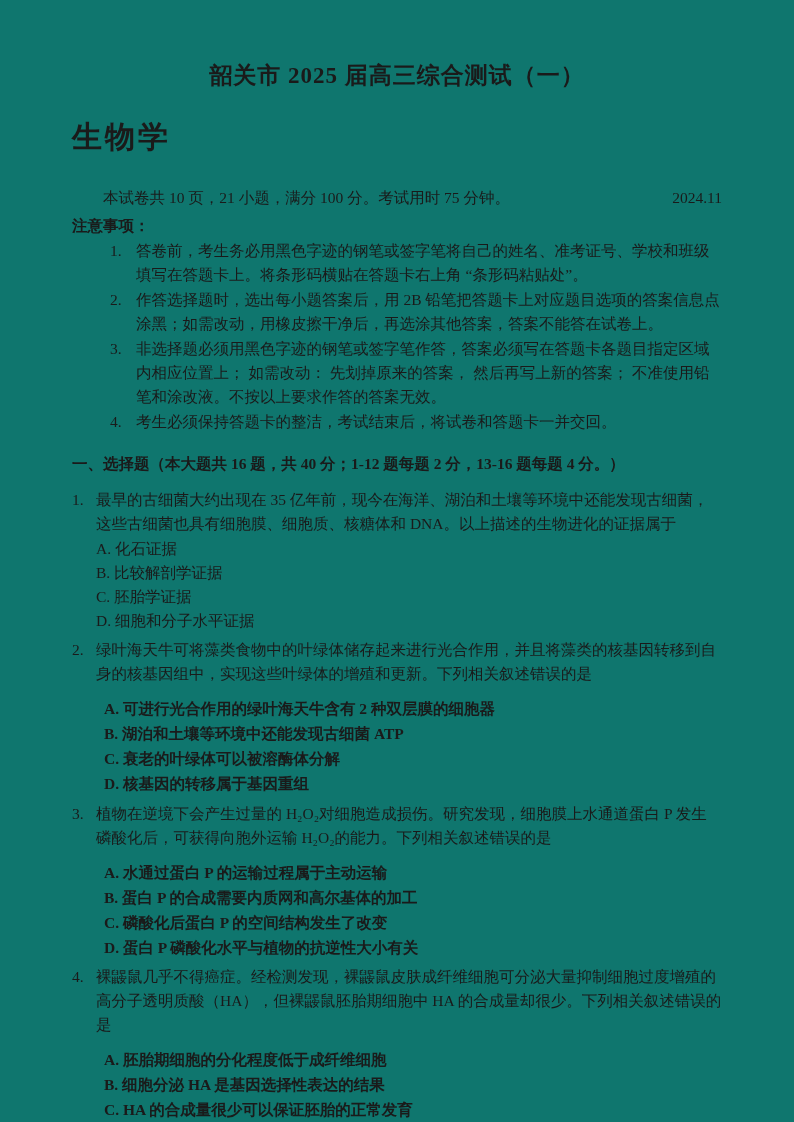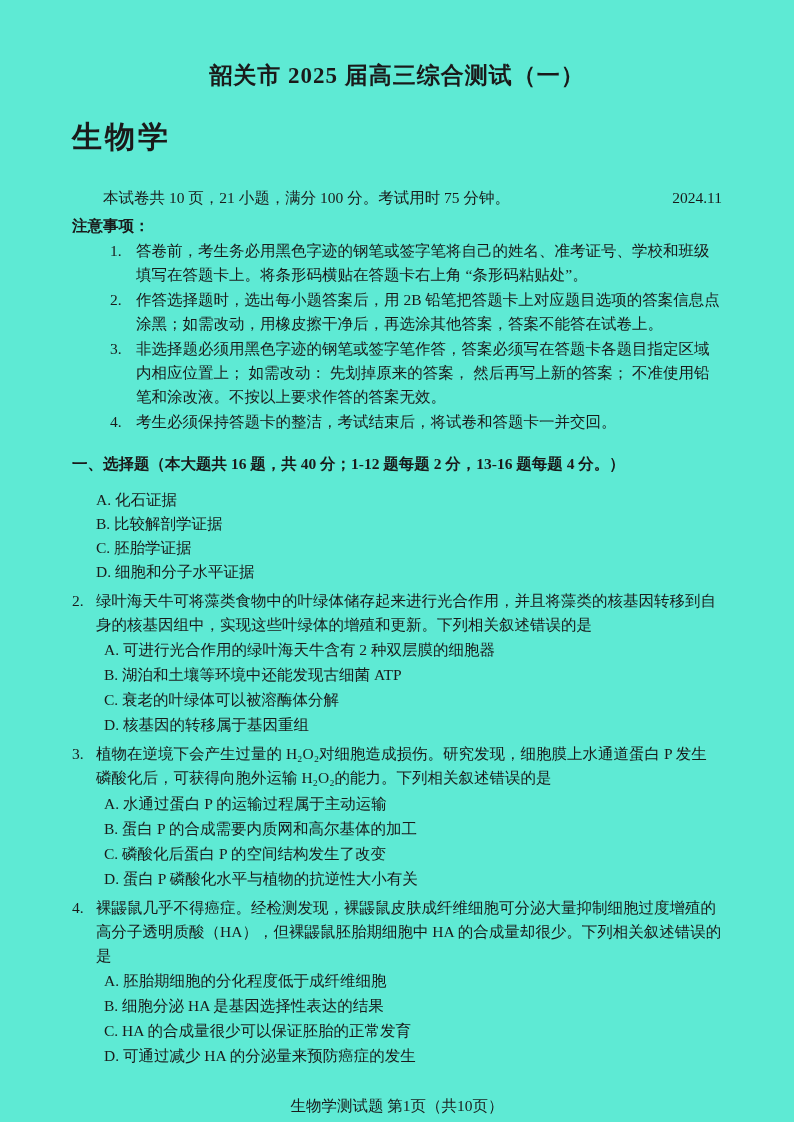--- a/index.html
+++ b/index.html
@@ -7,21 +7,21 @@
     padding: 0;
     background: #ffffff;
   }
   .page {
     position: relative;
     width: 794px;
     height: 1122px;
     margin: 0 auto;
     box-sizing: border-box;
     padding: 52px 72px 40px 72px;
-    background: #5eead4;
+    background: #0f766e;
     color: #1a1a1a;
     font-family: "Liberation Serif", "DejaVu Serif", serif;
     font-size: 15.5px;
     line-height: 1.55;
     overflow: hidden;
   }
   .doc-title {
     margin: 6px 0 0 0;
     text-align: center;
     font-size: 23px;
@@ -72,21 +72,21 @@
     margin-left: -24px;
   }
   .options-inline {
     display: flex;
     flex-wrap: wrap;
     column-gap: 30px;
     margin-left: 24px;
     margin-top: 1px;
     flex-direction: column;
   }
-  .options-block { margin-top: 1px; }
+  .options-block { margin-top: 11px; font-weight: bold; }
   .options-block .option {
     margin-left: 32px;
     margin-top: 1px;
   }
   .page-footer {
     margin-top: 26px;
     text-align: center;
   }
 </style>
 </head>
@@ -113,20 +113,23 @@
   <div class="note">
     <span class="note-num">3.</span><span>非选择题必须用黑色字迹的钢笔或签字笔作答，答案必须写在答题卡各题目指定区域内相应位置上；  如需改动：  先划掉原来的答案，                    然后再写上新的答案；  不准使用铅笔和涂改液。不按以上要求作答的答案无效。</span>
   </div>
   <div class="note">
     <span class="note-num">4.</span><span>考生必须保持答题卡的整洁，考试结束后，将试卷和答题卡一并交回。</span>
   </div>
 
   <div class="section-heading">一、选择题（本大题共 16 题，共 40 分；1-12 题每题 2 分，13-16 题每题 4 分。）</div>
 
   <div class="question">
+    <div class="stem">
+      <span class="q-num">1.</span><span>最早的古细菌大约出现在 35 亿年前，现今在海洋、湖泊和土壤等环境中还能发现古细菌，这些古细菌也具有细胞膜、细胞质、核糖体和 DNA。以上描述的生物进化的证据属于</span>
+    </div>
     <div class="options-inline">
       <span class="option">A. 化石证据</span>
       <span class="option">B. 比较解剖学证据</span>
       <span class="option">C. 胚胎学证据</span>
       <span class="option">D. 细胞和分子水平证据</span>
     </div>
   </div>
 
   <div class="question">
     <div class="stem">

